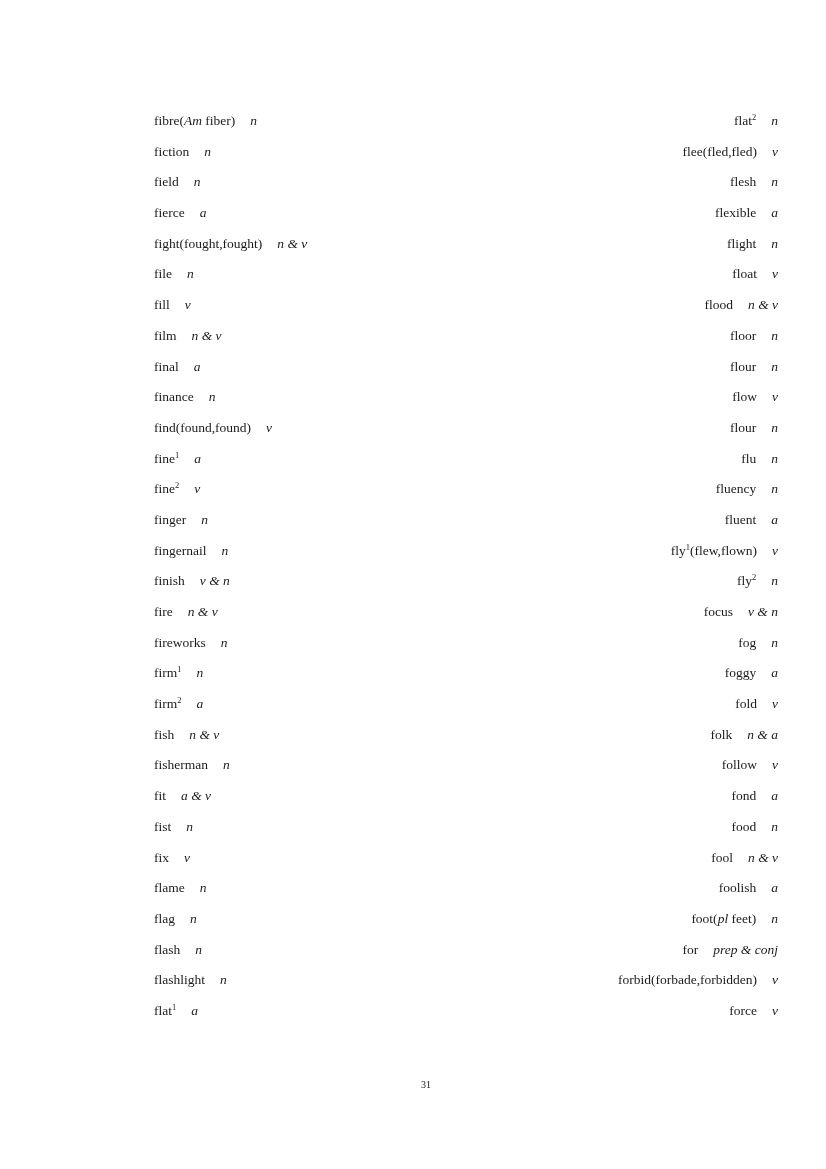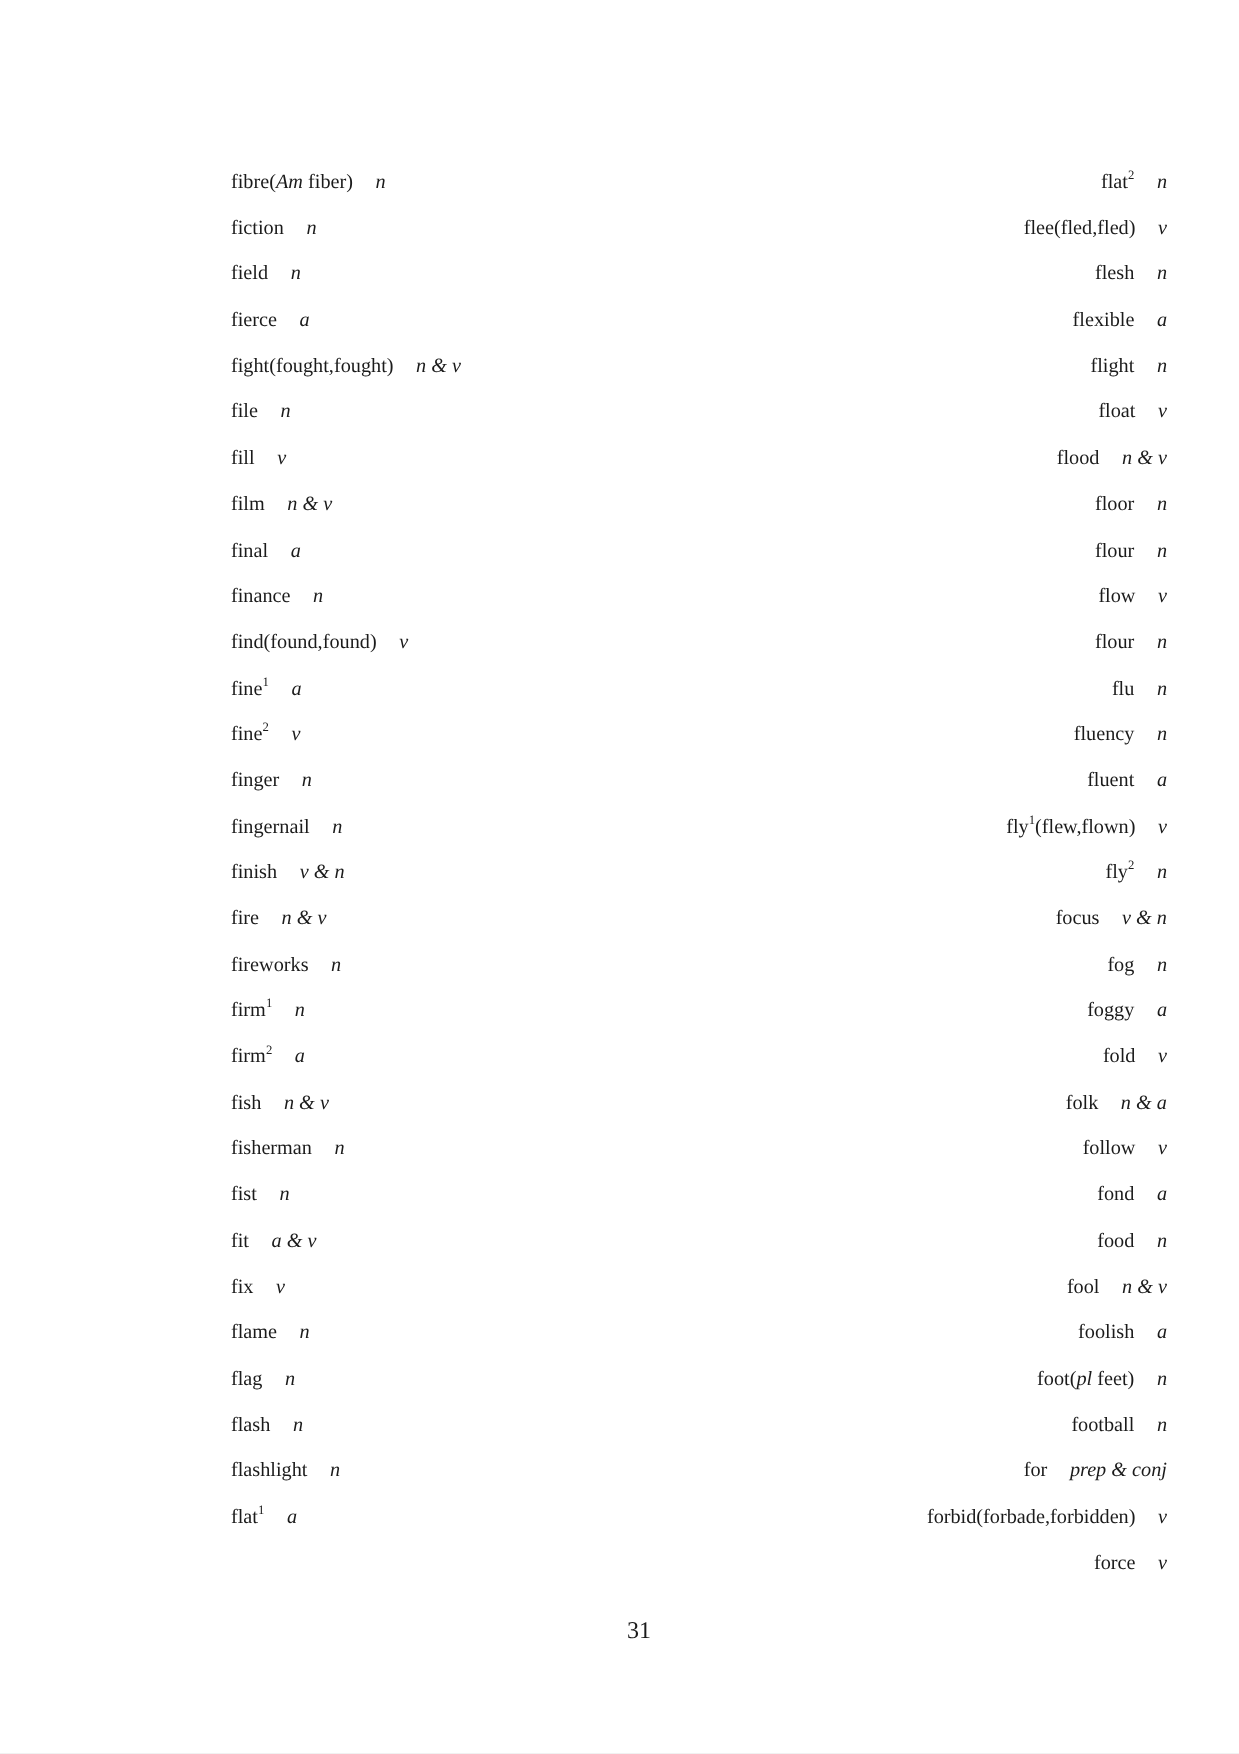--- a/index.html
+++ b/index.html
@@ -38,21 +38,21 @@
     margin-left: 15px;
   }
   .page-number {
     position: absolute;
     top: 1079px;
     left: 0;
     width: 100%;
     box-sizing: border-box;
     padding-left: 26px;
     text-align: center;
-    font-size: 16px;
+    font-size: 10px;
   }
 </style>
 </head>
 <body>
 
 <div class="page">
   <div class="col col-left">
       <div class="entry-row"><span class="word"><span>fibre(</span><span class="it">Am</span><span> fiber)</span></span><span class="pos">n</span></div>
       <div class="entry-row"><span class="word"><span>fiction</span></span><span class="pos">n</span></div>
       <div class="entry-row"><span class="word"><span>field</span></span><span class="pos">n</span></div>
@@ -68,22 +68,22 @@
       <div class="entry-row"><span class="word"><span>fine</span><span class="sup">2</span></span><span class="pos">v</span></div>
       <div class="entry-row"><span class="word"><span>finger</span></span><span class="pos">n</span></div>
       <div class="entry-row"><span class="word"><span>fingernail</span></span><span class="pos">n</span></div>
       <div class="entry-row"><span class="word"><span>finish</span></span><span class="pos">v &amp; n</span></div>
       <div class="entry-row"><span class="word"><span>fire</span></span><span class="pos">n &amp; v</span></div>
       <div class="entry-row"><span class="word"><span>fireworks</span></span><span class="pos">n</span></div>
       <div class="entry-row"><span class="word"><span>firm</span><span class="sup">1</span></span><span class="pos">n</span></div>
       <div class="entry-row"><span class="word"><span>firm</span><span class="sup">2</span></span><span class="pos">a</span></div>
       <div class="entry-row"><span class="word"><span>fish</span></span><span class="pos">n &amp; v</span></div>
       <div class="entry-row"><span class="word"><span>fisherman</span></span><span class="pos">n</span></div>
+      <div class="entry-row"><span class="word"><span>fit</span></span><span class="pos">a &amp; v</span></div>
       <div class="entry-row"><span class="word"><span>fist</span></span><span class="pos">n</span></div>
-      <div class="entry-row"><span class="word"><span>fit</span></span><span class="pos">a &amp; v</span></div>
       <div class="entry-row"><span class="word"><span>fix</span></span><span class="pos">v</span></div>
       <div class="entry-row"><span class="word"><span>flame</span></span><span class="pos">n</span></div>
       <div class="entry-row"><span class="word"><span>flag</span></span><span class="pos">n</span></div>
       <div class="entry-row"><span class="word"><span>flash</span></span><span class="pos">n</span></div>
       <div class="entry-row"><span class="word"><span>flashlight</span></span><span class="pos">n</span></div>
       <div class="entry-row"><span class="word"><span>flat</span><span class="sup">1</span></span><span class="pos">a</span></div>
     </div>
   <div class="col col-right">
       <div class="entry-row"><span class="word"><span>flat</span><span class="sup">2</span></span><span class="pos">n</span></div>
       <div class="entry-row"><span class="word"><span>flee(fled,fled)</span></span><span class="pos">v</span></div>
@@ -105,19 +105,18 @@
       <div class="entry-row"><span class="word"><span>fog</span></span><span class="pos">n</span></div>
       <div class="entry-row"><span class="word"><span>foggy</span></span><span class="pos">a</span></div>
       <div class="entry-row"><span class="word"><span>fold</span></span><span class="pos">v</span></div>
       <div class="entry-row"><span class="word"><span>folk</span></span><span class="pos">n &amp; a</span></div>
       <div class="entry-row"><span class="word"><span>follow</span></span><span class="pos">v</span></div>
       <div class="entry-row"><span class="word"><span>fond</span></span><span class="pos">a</span></div>
       <div class="entry-row"><span class="word"><span>food</span></span><span class="pos">n</span></div>
       <div class="entry-row"><span class="word"><span>fool</span></span><span class="pos">n &amp; v</span></div>
       <div class="entry-row"><span class="word"><span>foolish</span></span><span class="pos">a</span></div>
       <div class="entry-row"><span class="word"><span>foot(</span><span class="it">pl</span><span> feet)</span></span><span class="pos">n</span></div>
-      <div class="entry-row"><span class="word"><span>football</span></span><span class="pos">n</span></div>
       <div class="entry-row"><span class="word"><span>for</span></span><span class="pos">prep &amp; conj</span></div>
       <div class="entry-row"><span class="word"><span>forbid(forbade,forbidden)</span></span><span class="pos">v</span></div>
       <div class="entry-row"><span class="word"><span>force</span></span><span class="pos">v</span></div>
     </div>
   <div class="page-number">31</div>
 </div>
 
 </body></html>

